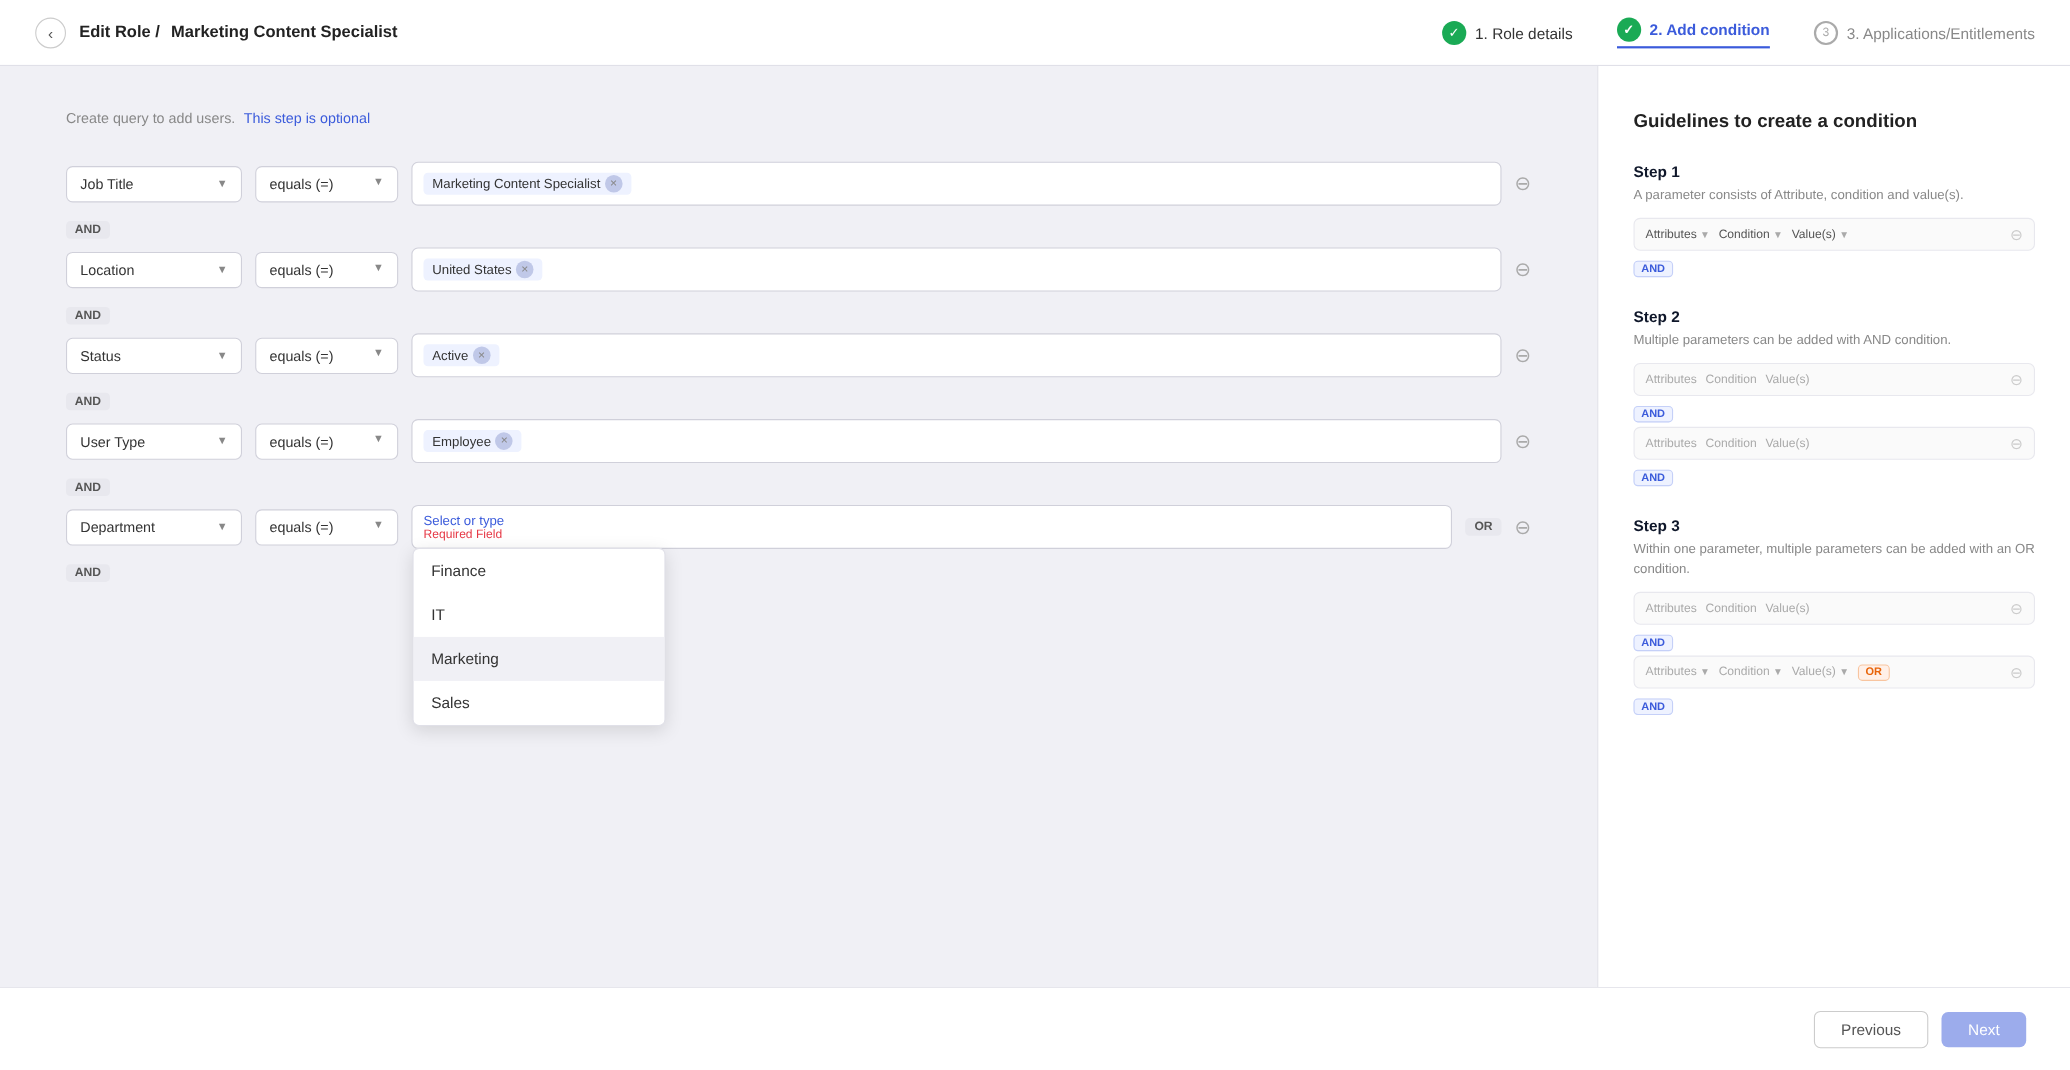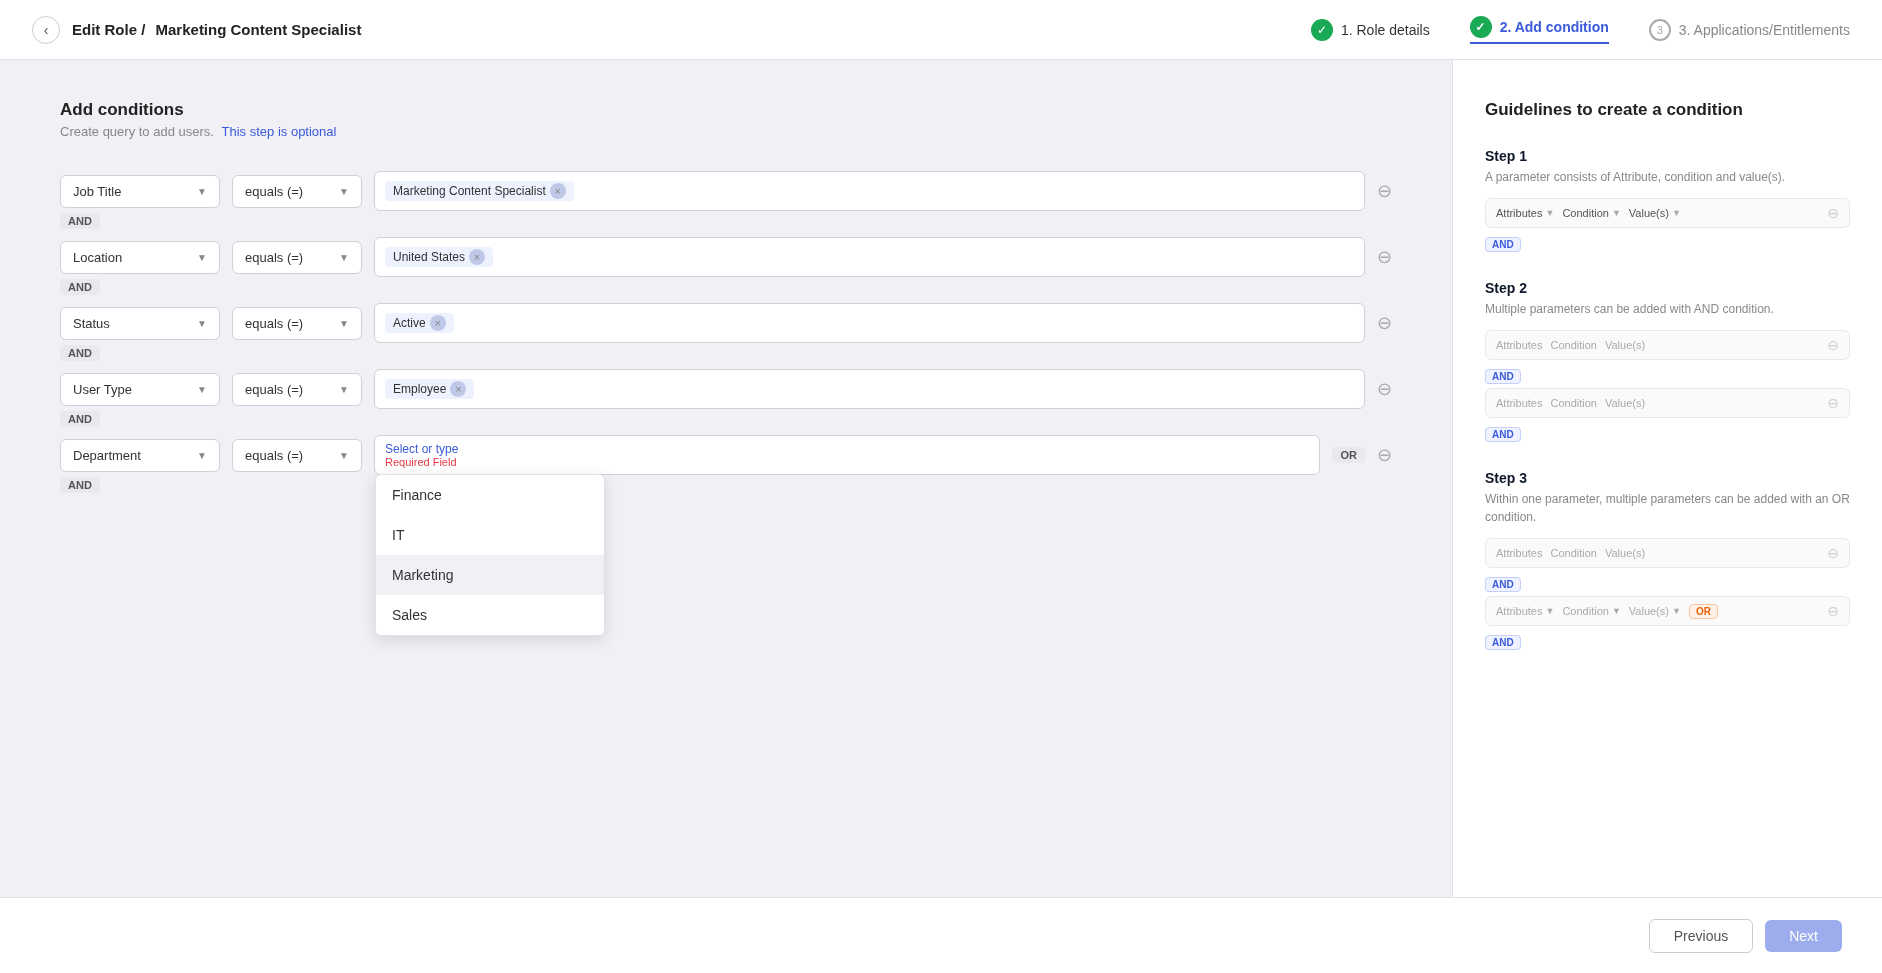--- a/index.html
+++ b/index.html
@@ -33,31 +33,31 @@
     .main { display: flex; gap: 0; height: calc(973px - 60px); }
 
     
     .left-panel { flex: 1; padding: 40px 60px; overflow-y: auto; }
     .section-title { font-size: 17px; font-weight: 600; color: #222; margin-bottom: 4px; }
     .section-sub { font-size: 13px; color: #888; margin-bottom: 32px; }
     .optional { color: #3b5bdb; }
 
     
     .conditions-area { position: relative; }
-    .condition-row { display: flex; align-items: center; gap: 12px; margin-bottom: 0; }
+    .condition-row { display: flex; align-items: center; gap: 12px; margin-bottom: 12px; }
     .and-badge { font-size: 11px; font-weight: 600; color: #555; background: #e8e8ee; border-radius: 4px; padding: 2px 8px; margin-bottom: 8px; display: inline-block; margin-left: 0; }
 
     .attr-select {
       display: flex; align-items: center; gap: 4px;
       border: 1px solid #d0d0da; border-radius: 6px; padding: 8px 12px;
       background: #fff; cursor: pointer; min-width: 160px; font-size: 13px; color: #333;
       justify-content: space-between;
     }
     .cond-select {
-      display: flex; align-items: center; gap: 4px;
+      display: flex; align-items: flex-start; gap: 4px;
       border: 1px solid #d0d0da; border-radius: 6px; padding: 8px 12px;
       background: #fff; cursor: pointer; min-width: 130px; font-size: 13px; color: #333;
       justify-content: space-between;
     }
     .chevron { color: #888; font-size: 10px; }
 
     .value-area {
       flex: 1; border: 1px solid #d0d0da; border-radius: 6px; padding: 6px 10px;
       background: #fff; display: flex; align-items: center; gap: 6px; flex-wrap: wrap; min-height: 40px;
     }
@@ -162,21 +162,20 @@
     <div class="step">
       <div class="step-icon circle">3</div>
       <span>3. Applications/Entitlements</span>
     </div>
   </div>
 </div>
 
 <div class="main">
 
   <div class="left-panel">
-    <div class="section-title">Add conditions</div>
     <div class="section-sub">
       <span>Create query to add users.</span>
       <span class="optional" style="margin-left:4px;">This step is optional</span>
     </div>
 
     <div class="conditions-area">
 
       
       <div class="condition-row">
         <div class="attr-select">

